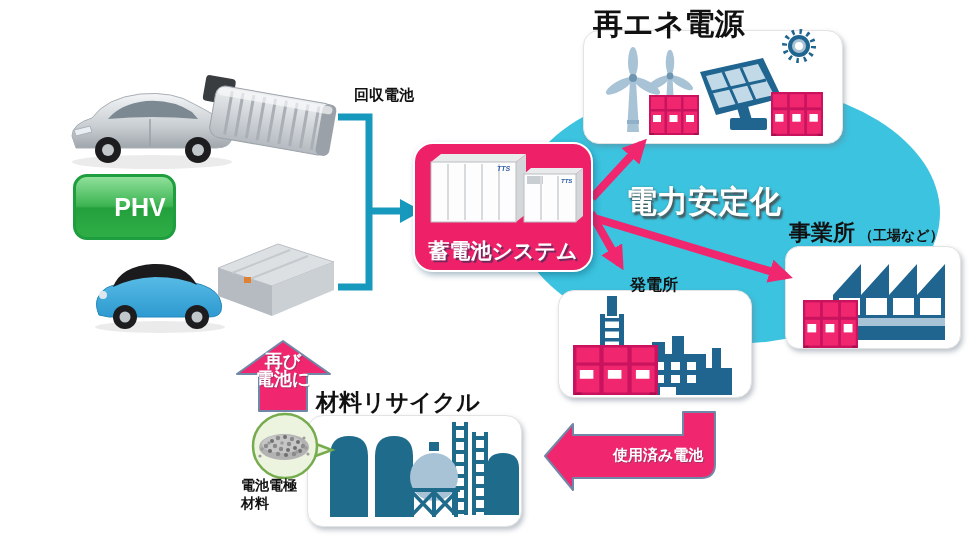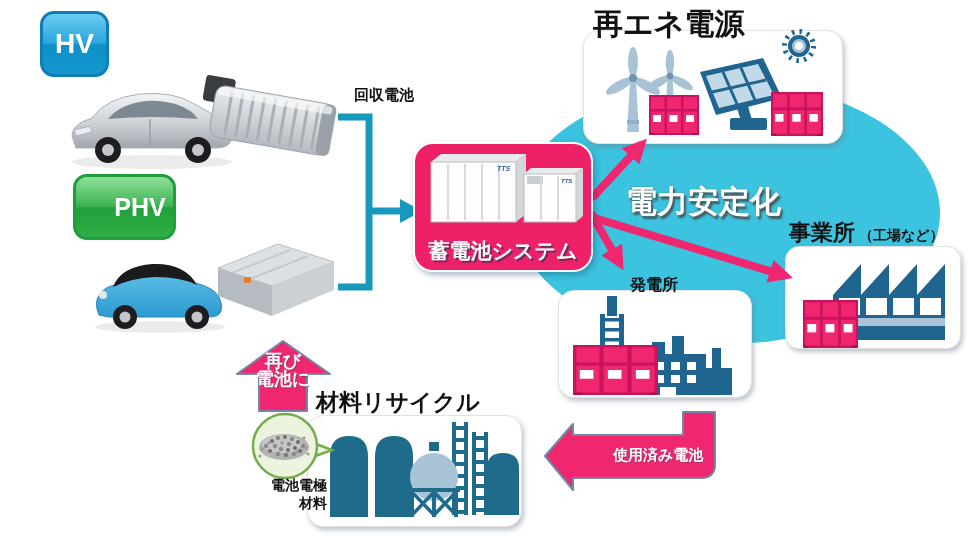--- a/index.html
+++ b/index.html
@@ -27,21 +27,21 @@
   .lbl{color:#111;font-weight:bold;z-index:5;white-space:nowrap;}
   #lbl-kaishu{left:354px;top:86px;font-size:15px;}
   #lbl-saiene{left:593px;top:4px;font-size:30px;}
   #lbl-hatsuden{left:630px;top:275px;font-size:16px;}
   #lbl-business{left:789px;top:218px;display:flex;align-items:baseline;gap:4px;}
   #lbl-business .big{font-size:22px;font-weight:bold;}
   #lbl-business .small{font-size:14px;font-weight:bold;}
   #lbl-recycle{left:316px;top:387px;font-size:23px;}
   #lbl-stab{left:626px;top:181px;font-size:31px;color:#fff;
             text-shadow:2px 3px 2px rgba(70,70,70,.85),0 0 2px rgba(90,90,90,.5);}
-  #lbl-denkyoku{left:241px;top:476px;width:86px;text-align:right;font-size:14px;
+  #lbl-denkyoku{left:241px;top:476px;width:86px;text-align:left;font-size:14px;
                 line-height:18px;z-index:5;font-weight:bold;}
   
   #storage-box{left:413px;top:142px;width:176px;height:126px;border-radius:20px;
                border:2px solid #fff;box-shadow:2px 3px 6px rgba(0,60,90,.35);z-index:4;}
   #storage-label{left:0;right:0;bottom:5px;text-align:center;font-size:21px;font-weight:bold;
                  color:#fff;text-shadow:2px 2px 0 rgba(28,48,88,.6);z-index:5;}
   
   #again-text{left:243px;top:352px;width:80px;text-align:center;color:#fff;font-weight:bold;
               font-size:18px;line-height:18px;z-index:5;text-shadow:1px 1px 0 rgba(60,60,90,.4);}
   #used-text{left:581px;top:446px;font-size:15px;font-weight:bold;color:#fff;z-index:5;
@@ -49,21 +49,20 @@
   svg{display:block;}
   .z2{z-index:2;} .z3{z-index:3;}
 </style>
 </head>
 <body>
 
 <div id="canvas">
 
   <div id="blob" class="abs" style="background:#3BC3DF;"></div>
 
-  <div id="badge-hv" class="abs badge">HV</div>
   <div id="badge-phv" class="abs badge">PHV</div>
 
   <svg class="abs z2" style="left:62px;top:74px;" width="180" height="100" viewBox="0 0 180 100">
     <defs>
       <linearGradient id="g1" x1="0" y1="0" x2="0" y2="1">
         <stop offset="0" stop-color="#F3F5F7"></stop>
           <stop offset="0.6" stop-color="#C9CED2"></stop>
         <stop offset="1" stop-color="#9FA6AC"></stop>
       </linearGradient>
     </defs>

